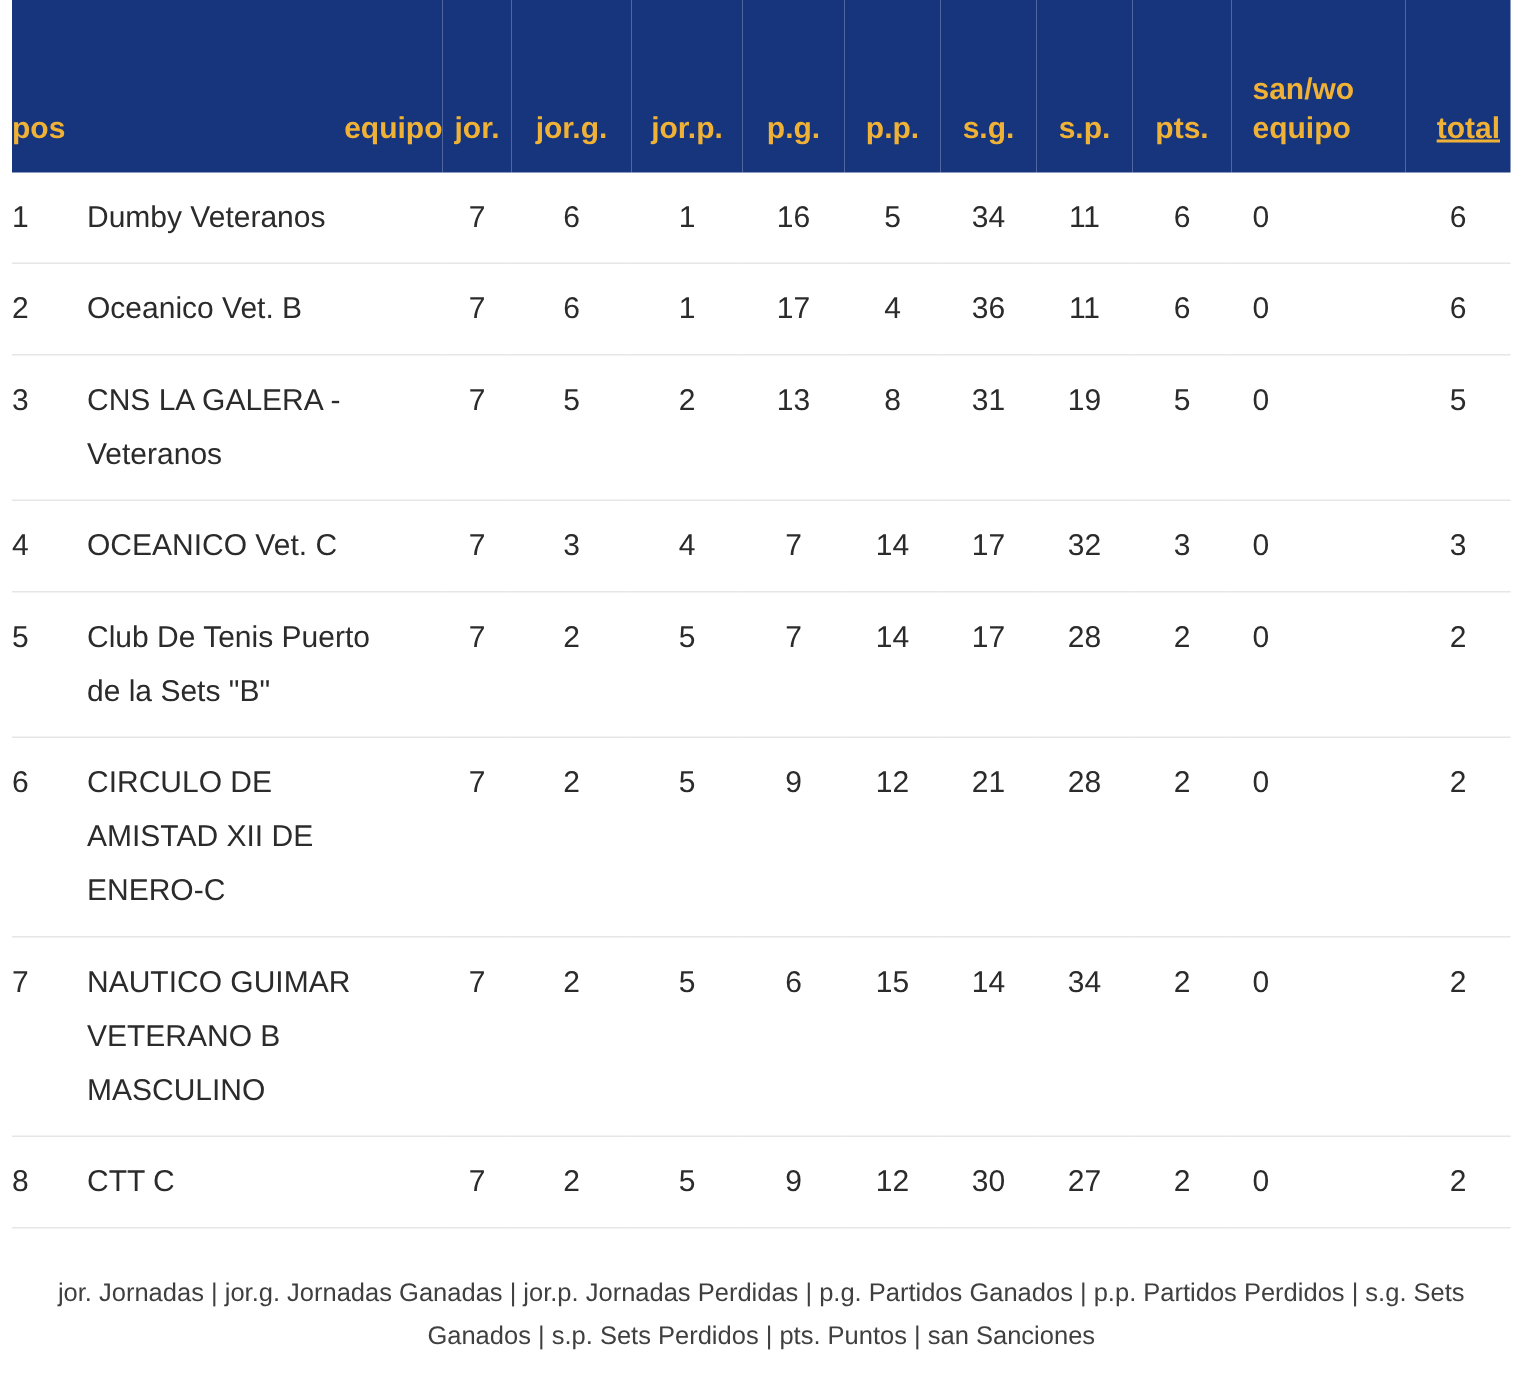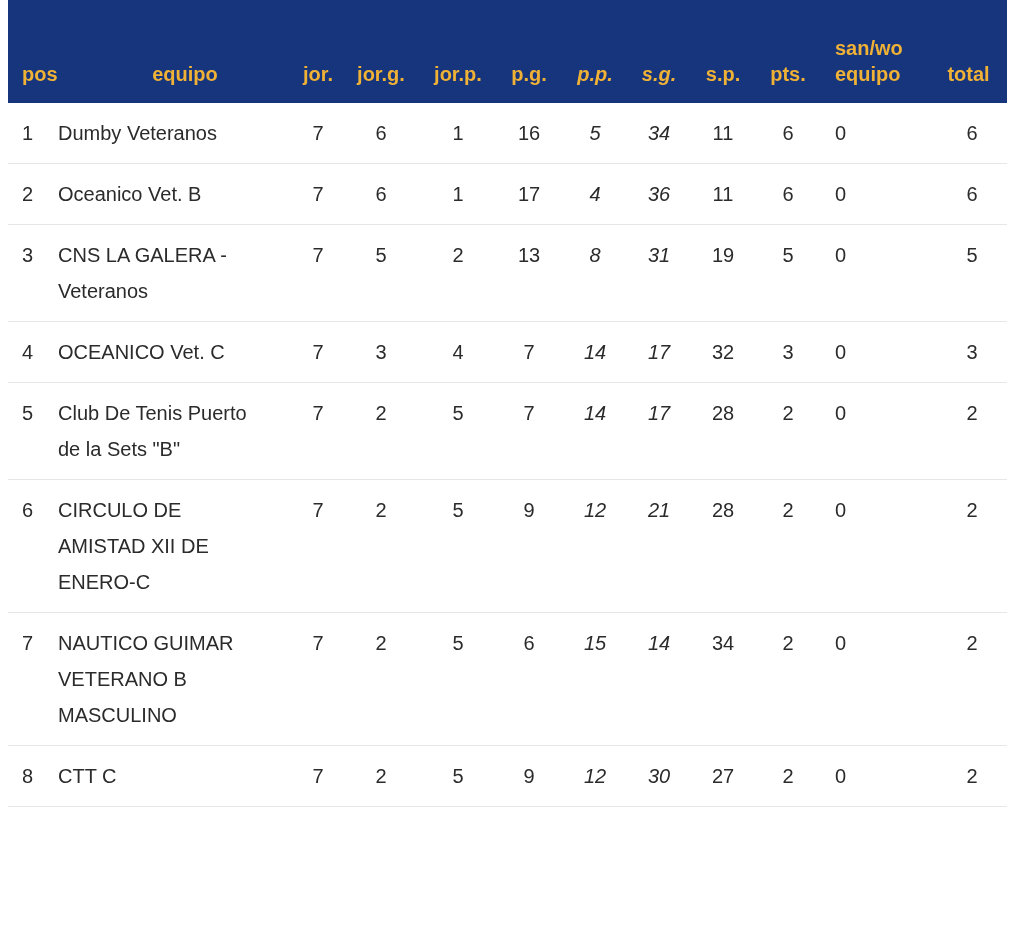--- a/index.html
+++ b/index.html
@@ -25,21 +25,21 @@
     border-collapse: collapse;
     table-layout: fixed;
   }
   thead th {
     background: var(--header-bg, #16357C);
     color: var(--header-text, #EFB136);
     font-weight: bold;
     font-size: 20px;
     line-height: 26px;
     vertical-align: bottom;
-    height: 103px;
+    height: 115px;
     padding: 0 0 16px 0;
     text-align: center;
     margin-top: 47px;
   }
   tbody td {
     color: var(--row-text, #2B2B2B);
     font-size: 20px;
     line-height: 36px;
     vertical-align: top;
     padding: 12px 0 12px 0;
@@ -47,33 +47,33 @@
   }
   tbody tr { border-bottom: 1px solid var(--divider, #E6E6E6); }
 
   
   .col-pos   { width: 50px; }
   .col-equipo{ width: 237px; }
   .col-jor   { width: 46px; }
   .col-jorg  { width: 80px; }
   .col-jorp  { width: 74px; text-align: center; }
   .col-pg    { width: 68px; }
-  .col-pp    { width: 64px; font-style: italic; }
-  .col-sg    { width: 64px; font-style: italic; }
+  .col-pp    { width: 64px; }
+  .col-sg    { width: 64px; }
   .col-sp    { width: 64px; }
   .col-pts   { width: 66px; }
   .col-sanwo { width: 116px; }
   .col-total { width: 70px; }
 
   
-  th.col-pos, td.col-pos     { text-align: left; padding-left: 14px; }
-  th.col-equipo              { text-align: center; padding-left: 17px; }
+  th.col-pos, td.col-pos     { text-align: left; padding-left: 0; }
+  th.col-equipo              { text-align: right; padding-left: 17px; }
   td.col-equipo              { text-align: left; }
   th.col-sanwo, td.col-sanwo { text-align: left; padding-left: 14px; }
-  th.col-total               { text-align: center; padding-right: 7px; }
+  th.col-total               { text-align: right; padding-right: 7px; text-decoration: underline; }
   td.col-total               { text-align: center; }
 
   .team-name {
     display: inline-block;
     max-width: 190px;
   }
   .legend {
     color: var(--legend-text, #3F3F3F);
     font-size: 17px;
     line-height: 29px;
@@ -211,13 +211,14 @@
           <td class="col-pp">12</td>
           <td class="col-sg">30</td>
           <td class="col-sp">27</td>
           <td class="col-pts">2</td>
           <td class="col-sanwo">0</td>
           <td class="col-total">2</td>
         </tr>
       </tbody>
   </table>
 
+  <p class="legend">jor. Jornadas | jor.g. Jornadas Ganadas | jor.p. Jornadas Perdidas | p.g. Partidos Ganados | p.p. Partidos Perdidos | s.g. Sets Ganados | s.p. Sets Perdidos | pts. Puntos | san Sanciones</p>
 </div>
 
 </body></html>

